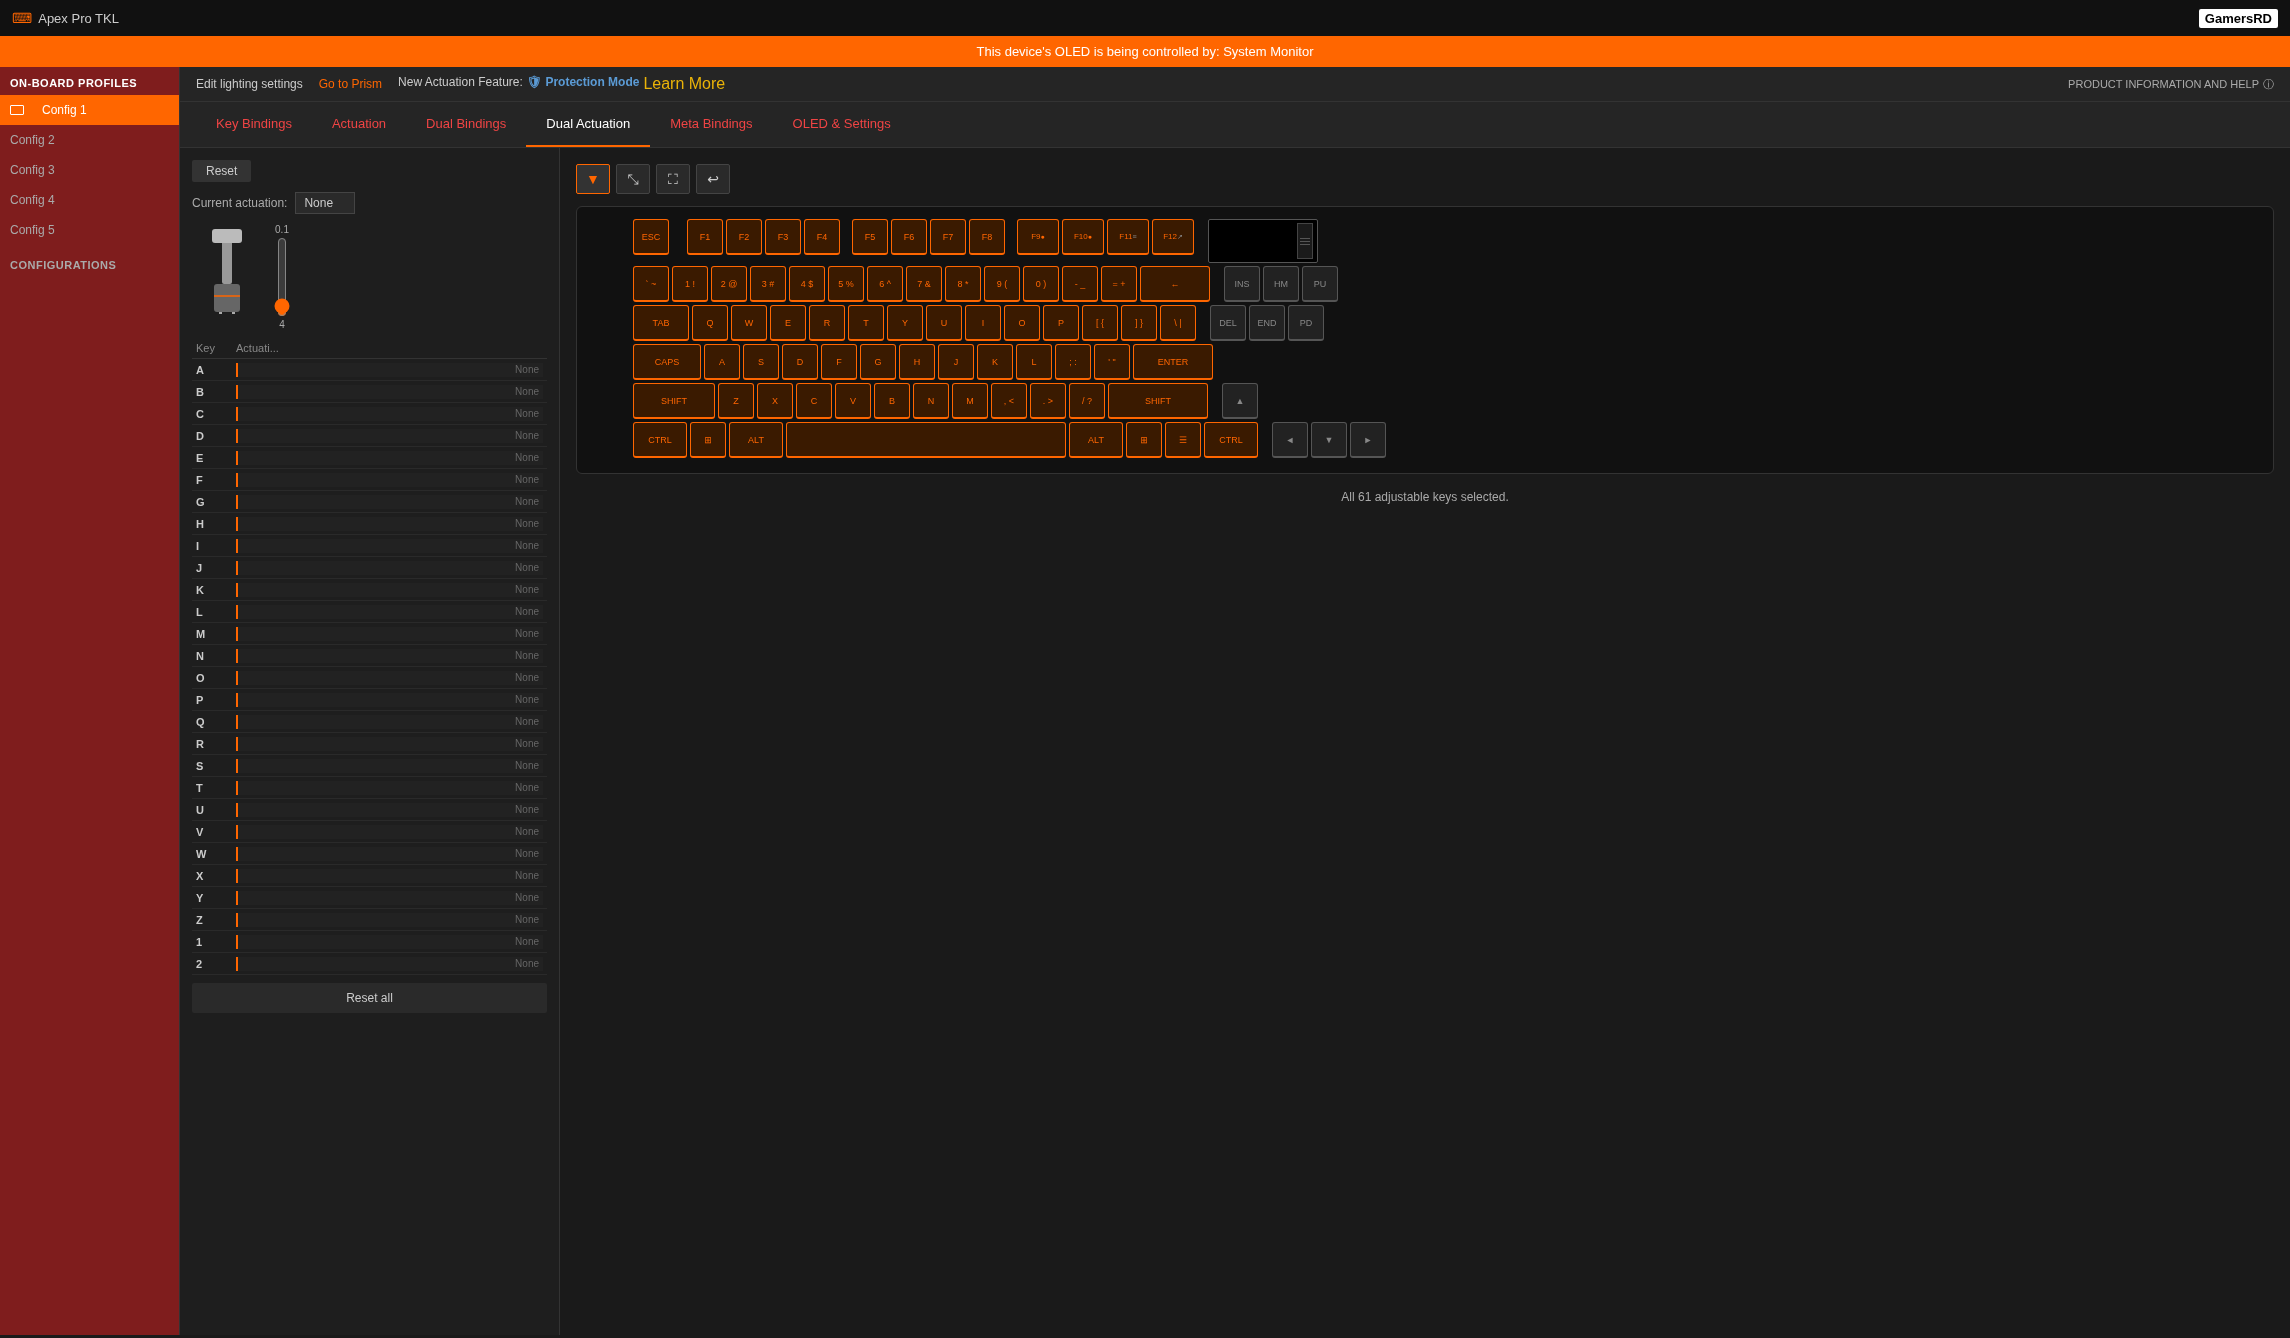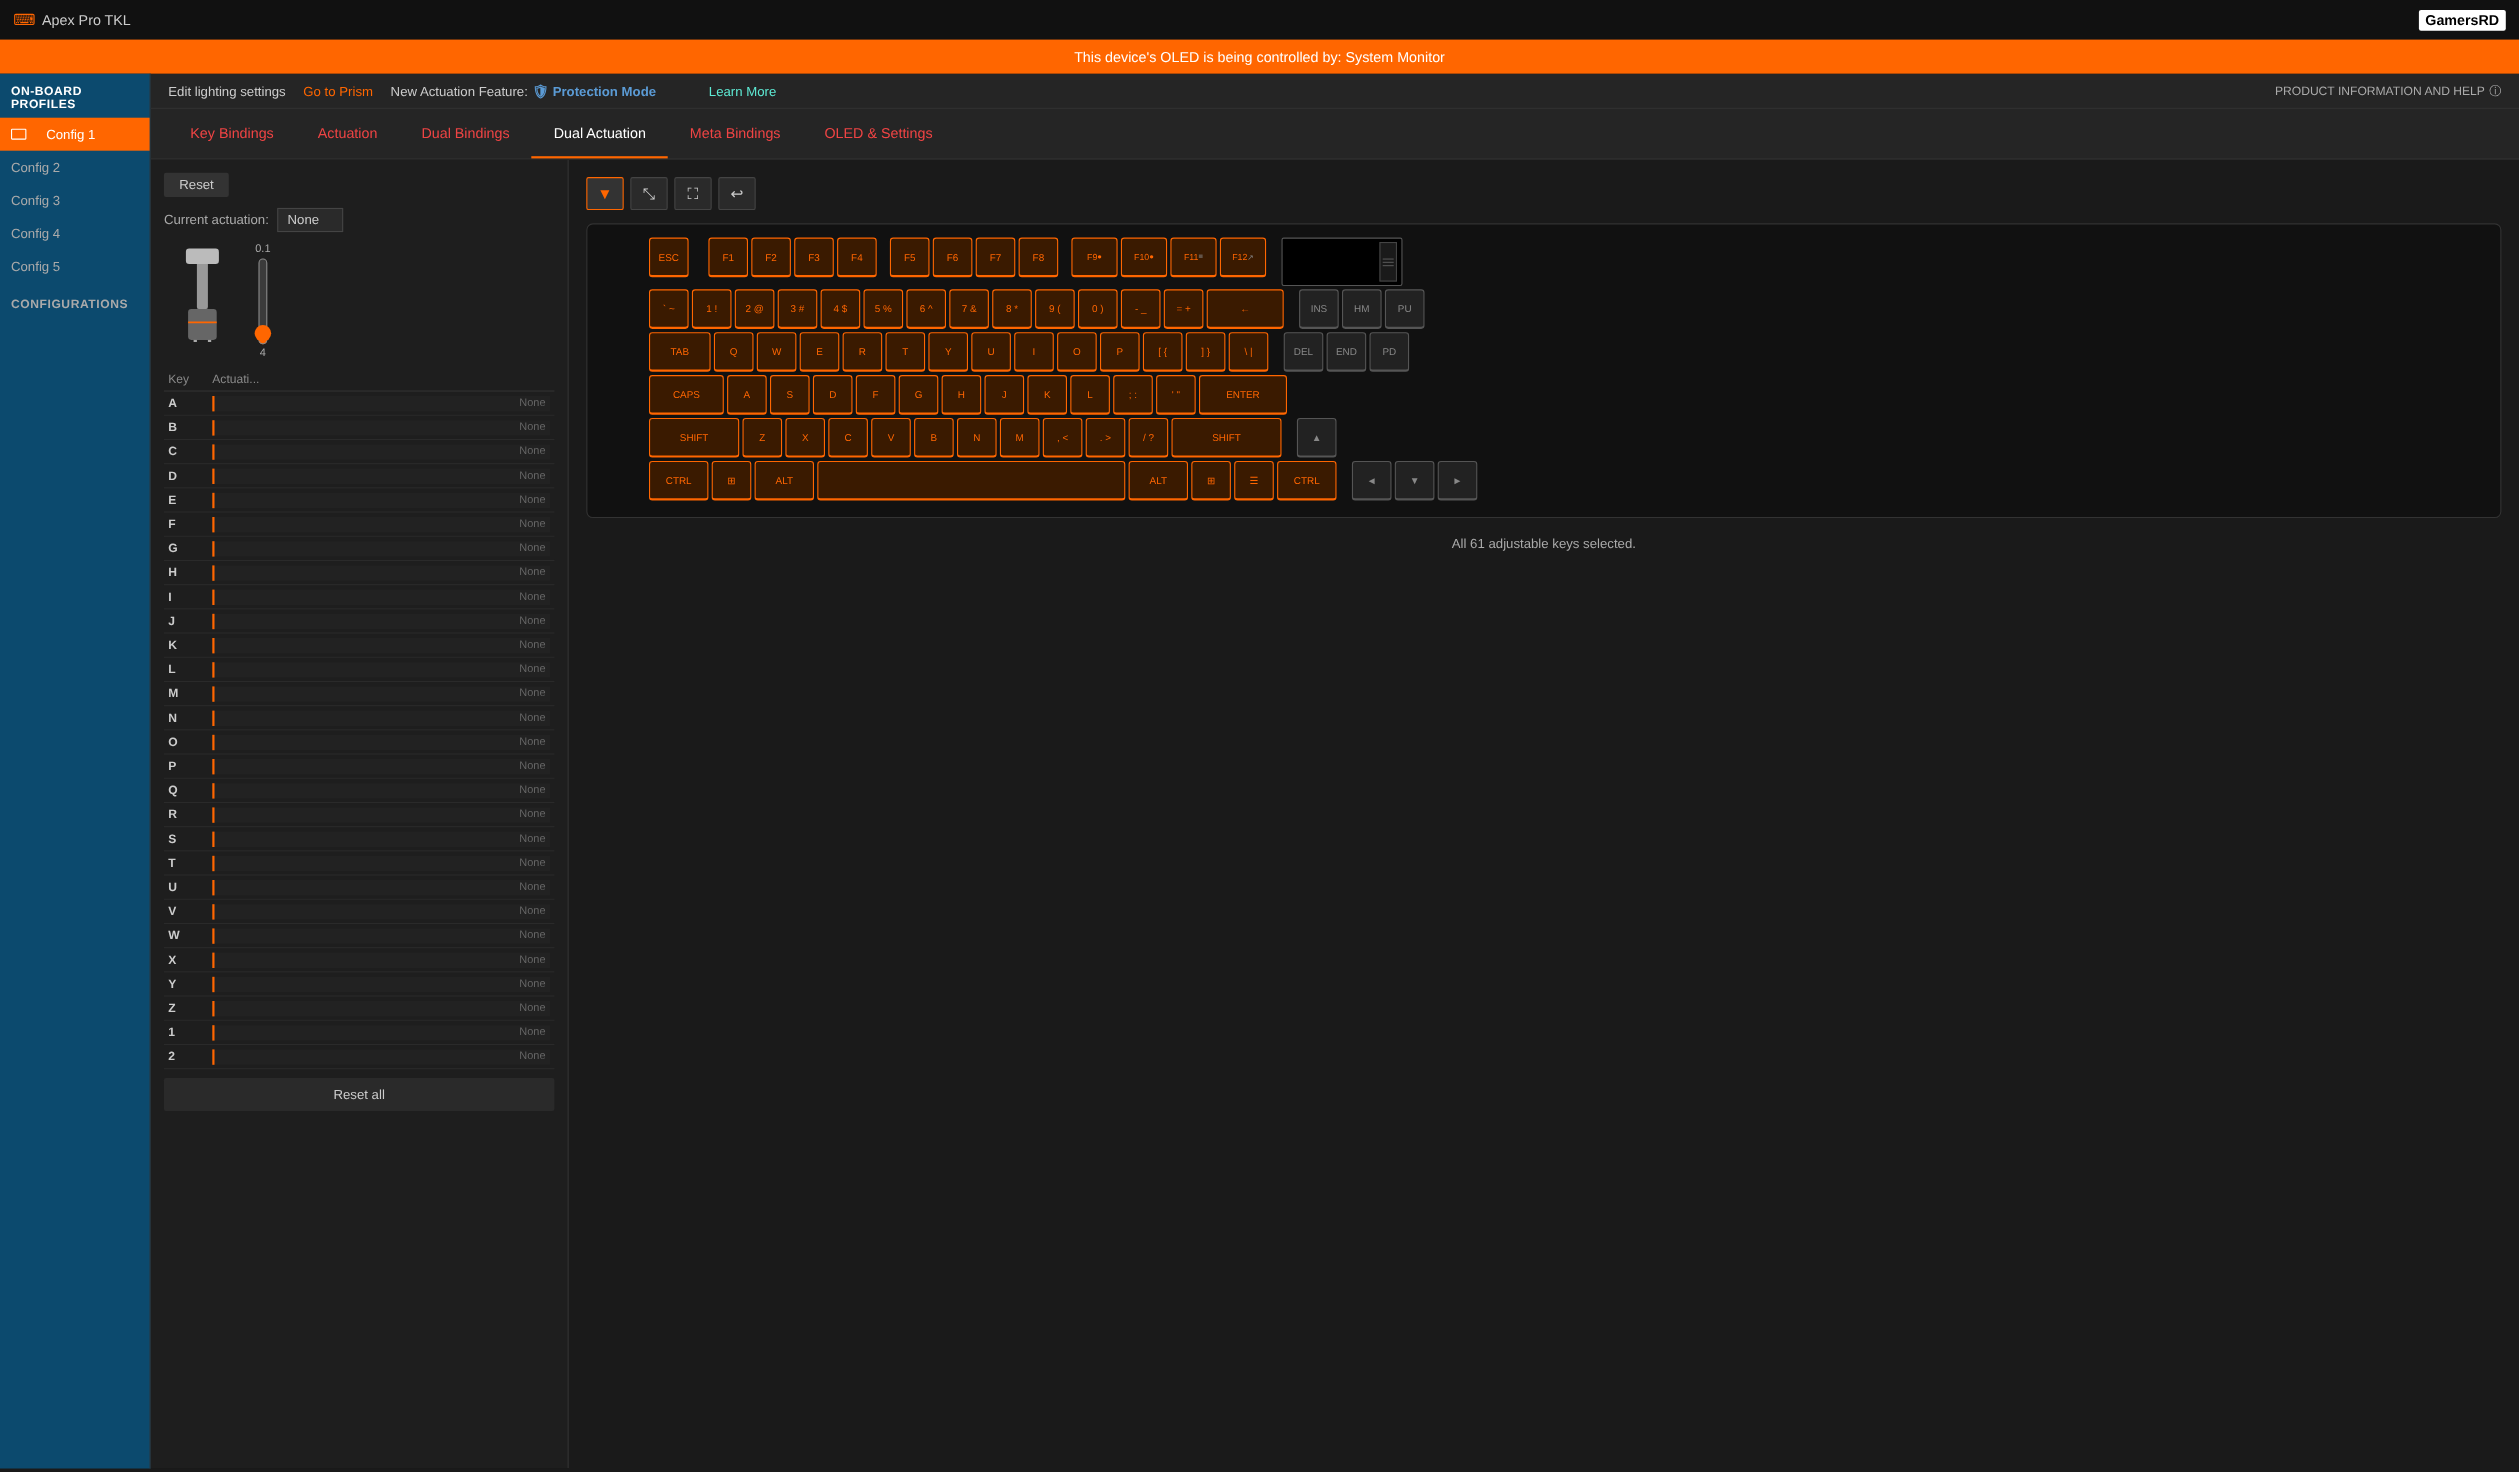--- a/index.html
+++ b/index.html
@@ -49,22 +49,22 @@
     }
 
     
     .main-layout {
       display: flex;
       height: calc(1338px - 70px);
     }
 
     
     .sidebar {
-      width: 137px;
-      background: #0c4a6e;
+      width: 180px;
+      background: #7f1d1d;
       border-right: 1px solid #333;
       flex-shrink: 0;
     }
     .sidebar-section-title {
       color: #fff;
       font-size: 11px;
       font-weight: 700;
       padding: 10px 10px 6px;
       letter-spacing: 0.5px;
     }
@@ -133,24 +133,23 @@
       color: #ccc;
       display: flex;
       align-items: flex-start;
       gap: 4px;
     }
     .protection-badge {
       color: #5b9bd5;
       font-weight: 600;
     }
     .learn-more {
-      color: #5eead4;
+      color: #eab308;
       cursor: pointer;
-      font-size: 12px;
-      margin-left: 44px;
+      font-size: 16px;
     }
     .header-right {
       font-size: 11px;
       color: #aaa;
       display: flex;
       align-items: center;
       gap: 4px;
     }
 
     

